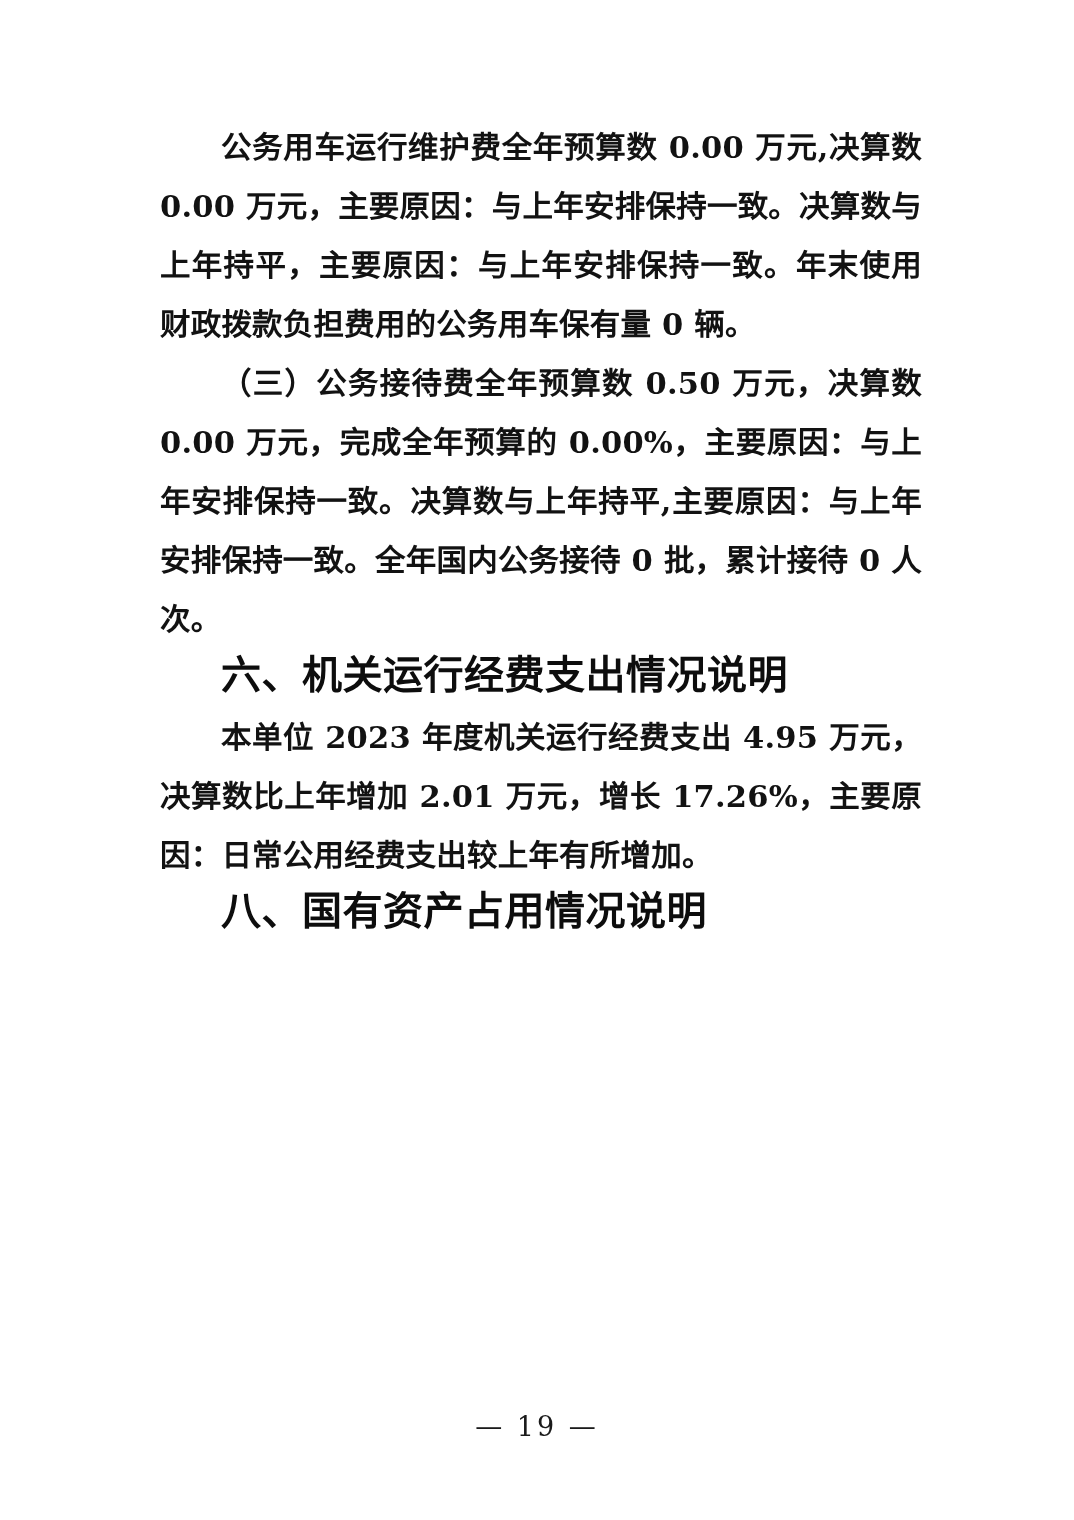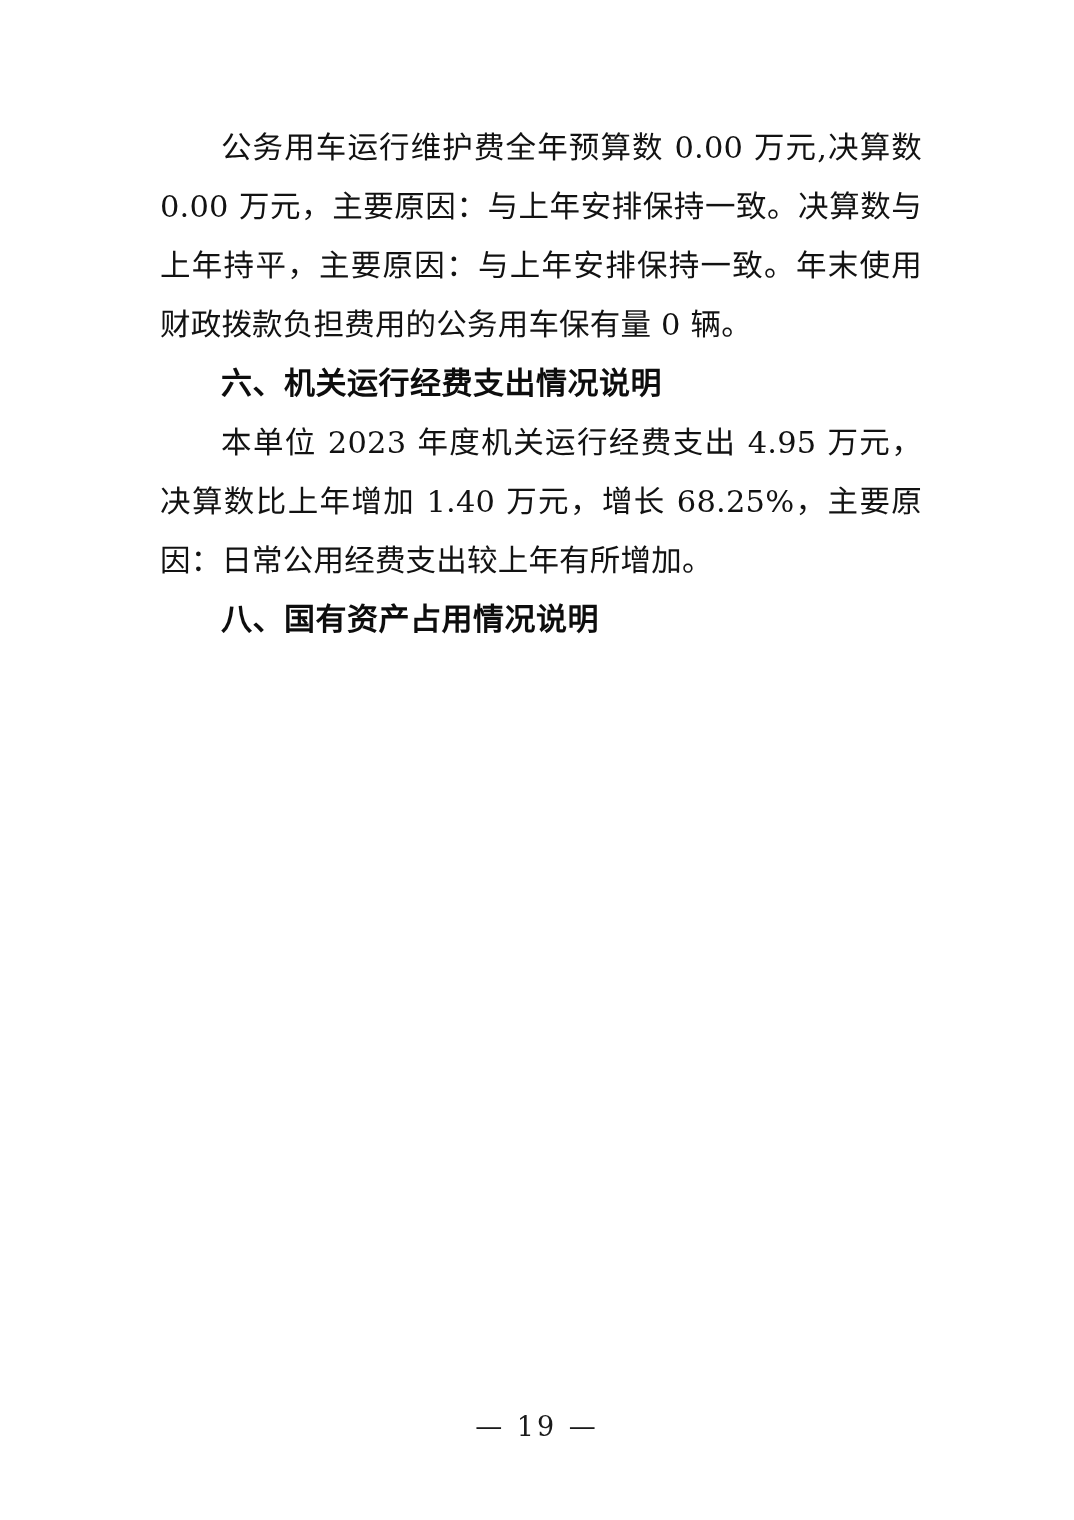--- a/index.html
+++ b/index.html
@@ -28,32 +28,32 @@
     position: relative;
   }
   p.para {
     margin: 0 0 0 0;
     font-size: 30.5px;
     line-height: 59px;
     letter-spacing: 0.2px;
     text-align: justify;
     text-justify: inter-ideograph;
     text-indent: 61px;
-    font-weight: 400;
+    font-weight: 700;
     color: #121212;
   }
   h2.heading {
     margin: 0;
-    font-size: 31px;
+    font-size: 40px;
     line-height: 59px;
     font-weight: 700;
     text-indent: 61px;
     letter-spacing: 0.5px;
     color: #0d0d0d;
-    font-family: Liberation Sans, sans-serif;
+    font-family: Liberation Mono, monospace;
   }
   .footer {
     position: absolute;
     left: 0;
     right: 0;
     bottom: 78px;
     text-align: center;
     font-size: 27px;
     letter-spacing: 3px;
     color: #1a1a1a;
@@ -61,24 +61,25 @@
   }
 </style>
 </head>
 <body>
 
 <div class="page">
   <div class="doc-body">
 
     <p class="para">公务用车运行维护费全年预算数 0.00 万元,决算数 0.00 万元，主要原因：与上年安排保持一致。决算数与上年持平，主要原因：与上年安排保持一致。年末使用财政拨款负担费用的公务用车保有量 0 辆。</p>
 
+    <p class="para">（三）公务接待费全年预算数 0.50 万元，决算数 0.00 万元，完成全年预算的 0.00%，主要原因：与上年安排保持一致。决算数与上年持平,主要原因：与上年安排保持一致。全年国内公务接待 0 批，累计接待 0 人次。</p>
 
     <h2 class="heading">六、机关运行经费支出情况说明</h2>
 
-    <p class="para">本单位 2023 年度机关运行经费支出 4.95 万元，决算数比上年增加 1.40 万元，增长 68.25%，主要原因：日常公用经费支出较上年有所增加。</p>
+    <p class="para">本单位 2023 年度机关运行经费支出 4.95 万元，决算数比上年增加 2.01 万元，增长 17.26%，主要原因：日常公用经费支出较上年有所增加。</p>
 
 
 
     <h2 class="heading">八、国有资产占用情况说明</h2>
 
   </div>
 
   <div class="footer">— 19 —</div>
 </div>
 

